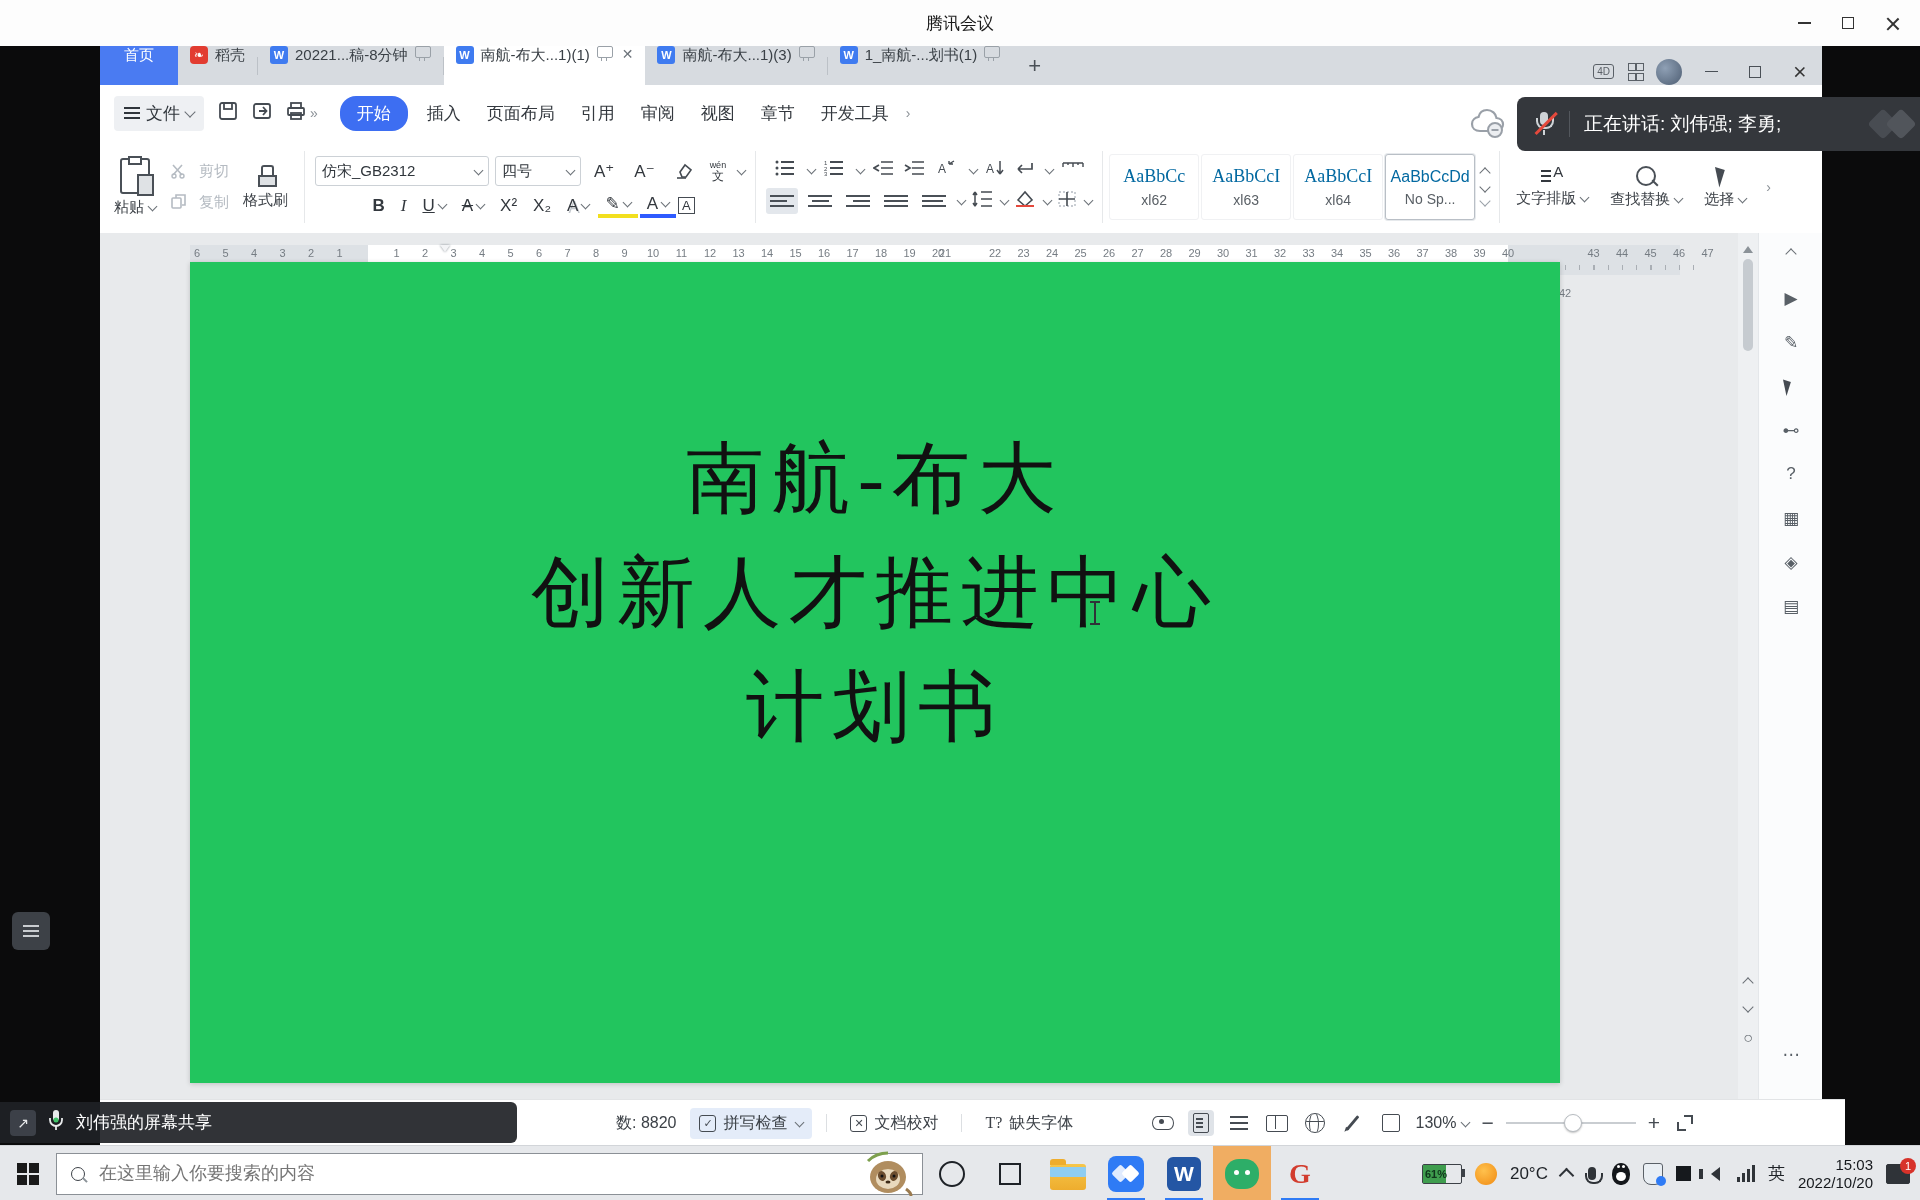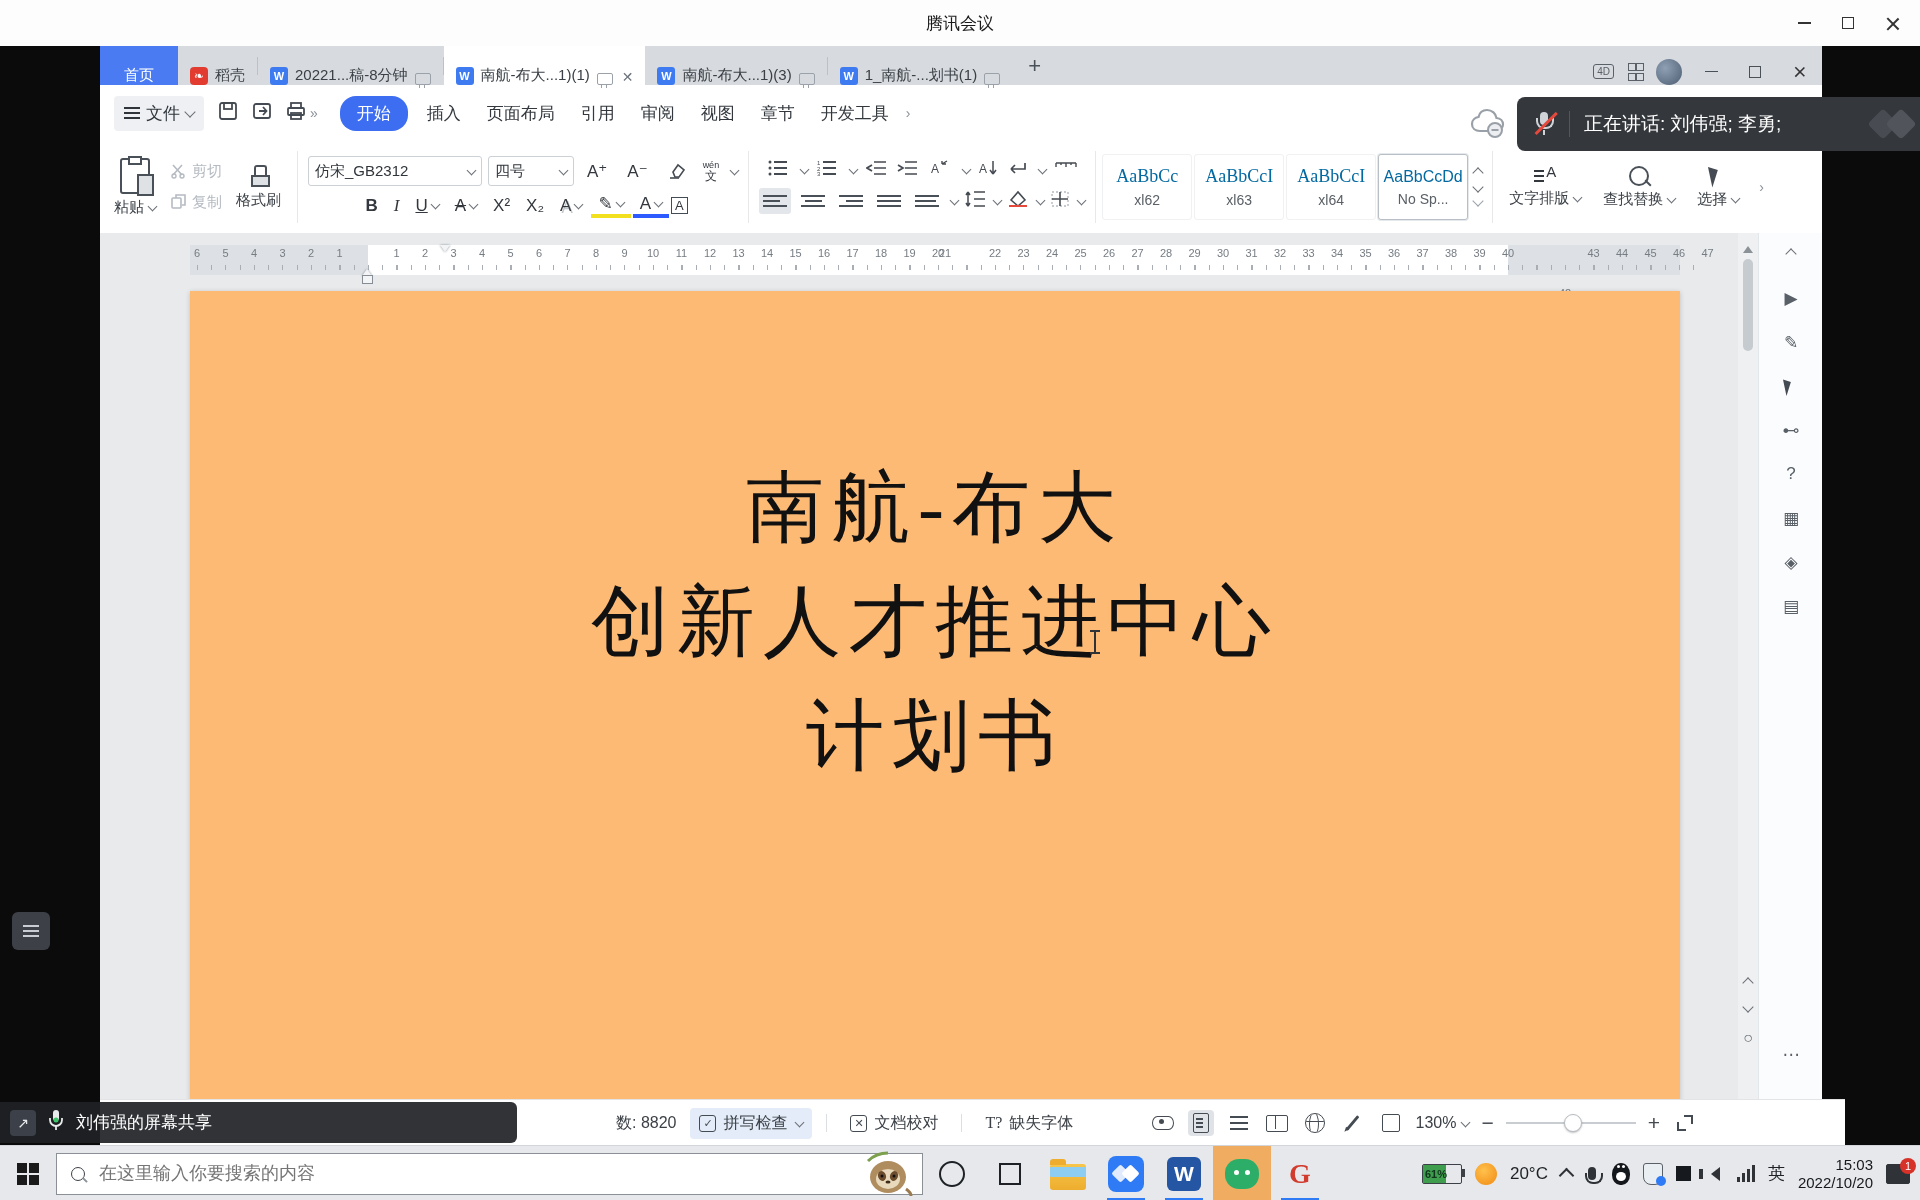--- a/index.html
+++ b/index.html
@@ -17,21 +17,21 @@
   .glyph-restore{width:10px;height:10px;border:1.5px solid #333;position:relative;background:#fdfdfd;}
   .glyph-restore:before{content:"";position:absolute;left:2px;top:-4px;width:10px;height:10px;border:1.5px solid #333;z-index:-1;}
   .glyph-x{position:relative;width:13px;height:13px;}
   .glyph-x:before,.glyph-x:after{content:"";position:absolute;left:6px;top:-1px;width:1.5px;height:16px;background:#333;}
   .glyph-x:before{transform:rotate(45deg);} .glyph-x:after{transform:rotate(-45deg);}
   
   #screen{left:0;top:46px;width:1920px;height:1099px;background:#0b0b0c;}
   #wps{left:100px;top:0;width:1722px;height:1099px;background:#fff;}
   
   #tabbar{left:0;top:0;width:1722px;height:39px;background:#d7dbe0;display:flex;align-items:stretch;}
-  .tab{display:flex;align-items:flex-end;padding:0 12px;font-size:15px;color:#3a4046;gap:7px;}
+  .tab{display:flex;align-items:flex-start;padding:0 12px;font-size:15px;color:#3a4046;gap:7px;}
   .tab-home{background:#4a7bf2;color:#fff;padding:0 24px;}
   .tab-doc{max-width:230px;}
   .tab-active{background:#fff;}
   .tabdiv{width:1px;height:18px;background:#bcc1c7;align-self:center;}
   .wicon{width:18px;height:18px;border-radius:3px;background:#3f7bf0;color:#fff;font-size:11px;font-weight:bold;
     display:flex;align-items:center;justify-content:center;}
   .docer-ic{width:18px;height:18px;border-radius:4px;background:#e23c31;color:#fff;font-size:12px;
     display:flex;align-items:center;justify-content:center;}
   .monitor-ic{width:14px;height:10px;border:1.5px solid #9aa1a8;border-radius:2px;position:relative;}
   .monitor-ic:after{content:"";position:absolute;left:3px;bottom:-4px;width:4px;height:3px;border-left:1.5px solid #9aa1a8;border-right:1.5px solid #9aa1a8;}
@@ -60,21 +60,21 @@
   .mag:after{content:"";position:absolute;left:10px;top:11px;width:6px;height:1.8px;background:#8b9298;transform:rotate(45deg);}
   
   #toolbar{left:0;top:95px;width:1722px;height:92px;background:#fff;border-bottom:1px solid #e4e6e8;display:flex;align-items:stretch;}
   .tb-group{display:flex;align-items:center;padding:0 8px;}
   .tb-div{width:1px;background:#e6e8ea;margin:10px 2px;}
   .vbtn{display:flex;flex-direction:column;align-items:center;justify-content:center;gap:4px;font-size:15px;color:#3c4147;padding:0 6px;}
   .clip-ic{width:26px;height:32px;border:2px solid #4a5057;border-radius:3px;position:relative;background:#fff;}
   .clip-ic:before{content:"";position:absolute;left:6px;top:-4px;width:10px;height:5px;border:2px solid #4a5057;background:#fff;}
   .clip-ic:after{content:"";position:absolute;right:-6px;bottom:-4px;width:13px;height:18px;border:2px solid #4a5057;background:#dfe2e5;}
   .dis{color:#b5bbc2;}
-  .hbtn{display:flex;gap:5px;font-size:15px;padding:3px 4px;}
+  .hbtn{display:flex;gap:12px;font-size:15px;padding:3px 4px;}
   .brush-ic{width:16px;height:22px;position:relative;}
   .brush-ic:before{content:"";position:absolute;left:3px;top:0;width:9px;height:10px;border:2px solid #4a5057;border-bottom:none;border-radius:3px 3px 0 0;}
   .brush-ic:after{content:"";position:absolute;left:0;top:10px;width:15px;height:8px;border:2px solid #4a5057;background:#dfe2e5;}
   .two-row{display:flex;flex-direction:column;justify-content:center;gap:5px;}
   .selbox{display:flex;align-items:center;justify-content:space-between;border:1px solid #ccd1d6;border-radius:3px;height:28px;padding:0 6px;font-size:15px;color:#2f353b;background:#fff;}
   .fmt-b{font-size:17px;padding:0 7px;color:#33383e;display:flex;align-items:center;gap:2px;}
   .ddv{width:6px;height:6px;border-right:1.3px solid #6a7076;border-bottom:1.3px solid #6a7076;transform:rotate(45deg);margin-left:2px;margin-top:-2px;}
   .ubar{text-decoration:underline;}
   .hl-y{border-bottom:4px solid #f2df1e;} .hl-b{border-bottom:4px solid #2e5bff;}
   .albtn{width:24px;height:20px;display:flex;flex-direction:column;justify-content:center;gap:3px;padding:3px 4px;border-radius:3px;}
@@ -99,21 +99,21 @@
   #workspace{left:0;top:187px;width:1722px;height:866px;background:#e8eaec;overflow:hidden;}
   #ruler{left:0;top:12px;width:1660px;height:30px;}
   #ruler .band{position:absolute;left:90px;top:0;width:1490px;height:30px;background:#fff;}
   #ruler .mzone{position:absolute;top:0;height:30px;background:#dde1e5;}
   #ruler .ticks{position:absolute;left:97px;bottom:5px;width:1510px;height:5px;
     background:repeating-linear-gradient(90deg,#a9aeb4 0 1px,transparent 1px 14.25px);}
   .rnum{position:absolute;top:2px;transform:translateX(-50%);font-size:11px;color:#757c83;}
   .ind-first{position:absolute;left:340px;top:0;width:0;height:0;border:5px solid transparent;border-top:7px solid #f3f4f6;filter:drop-shadow(0 0 1px #868d94);}
   .ind-hang{position:absolute;left:262px;bottom:-1px;width:0;height:0;border:5px solid transparent;border-bottom:7px solid #f3f4f6;filter:drop-shadow(0 0 1px #868d94);}
   .ind-box{position:absolute;left:262px;bottom:-9px;width:9px;height:7px;background:#f3f4f6;border:1px solid #868d94;}
-  #page{left:90px;top:58px;width:1490px;height:821px;background:#fdba74;box-shadow:0 1px 5px rgba(0,0,0,.18);}
+  #page{left:90px;top:29px;width:1370px;height:821px;background:#22c55e;box-shadow:0 1px 5px rgba(0,0,0,.18);}
   .doc-title{margin-top:160px;text-align:center;font-family:"Liberation Serif","DejaVu Serif",serif;
     font-size:78px;line-height:114px;color:#111;letter-spacing:8px;}
   #ibeam{left:898px;top:338px;width:14px;height:26px;}
   #ibeam:before{content:"";position:absolute;left:6px;top:3px;width:2px;height:20px;background:#2f3338;}
   #ibeam:after{content:"";position:absolute;left:2px;top:1px;width:10px;height:2px;background:#2f3338;box-shadow:0 22px 0 #2f3338;}
   
   #vscroll{left:1638px;top:0;width:20px;height:866px;background:#eef0f2;}
   .sc-arrow{width:0;height:0;border:5px solid transparent;margin:8px auto 0;}
   .sc-up{border-bottom:7px solid #8b9298;}
   .sc-thumb{width:10px;height:92px;background:#c6cbd0;border-radius:5px;margin:6px auto 0;}

